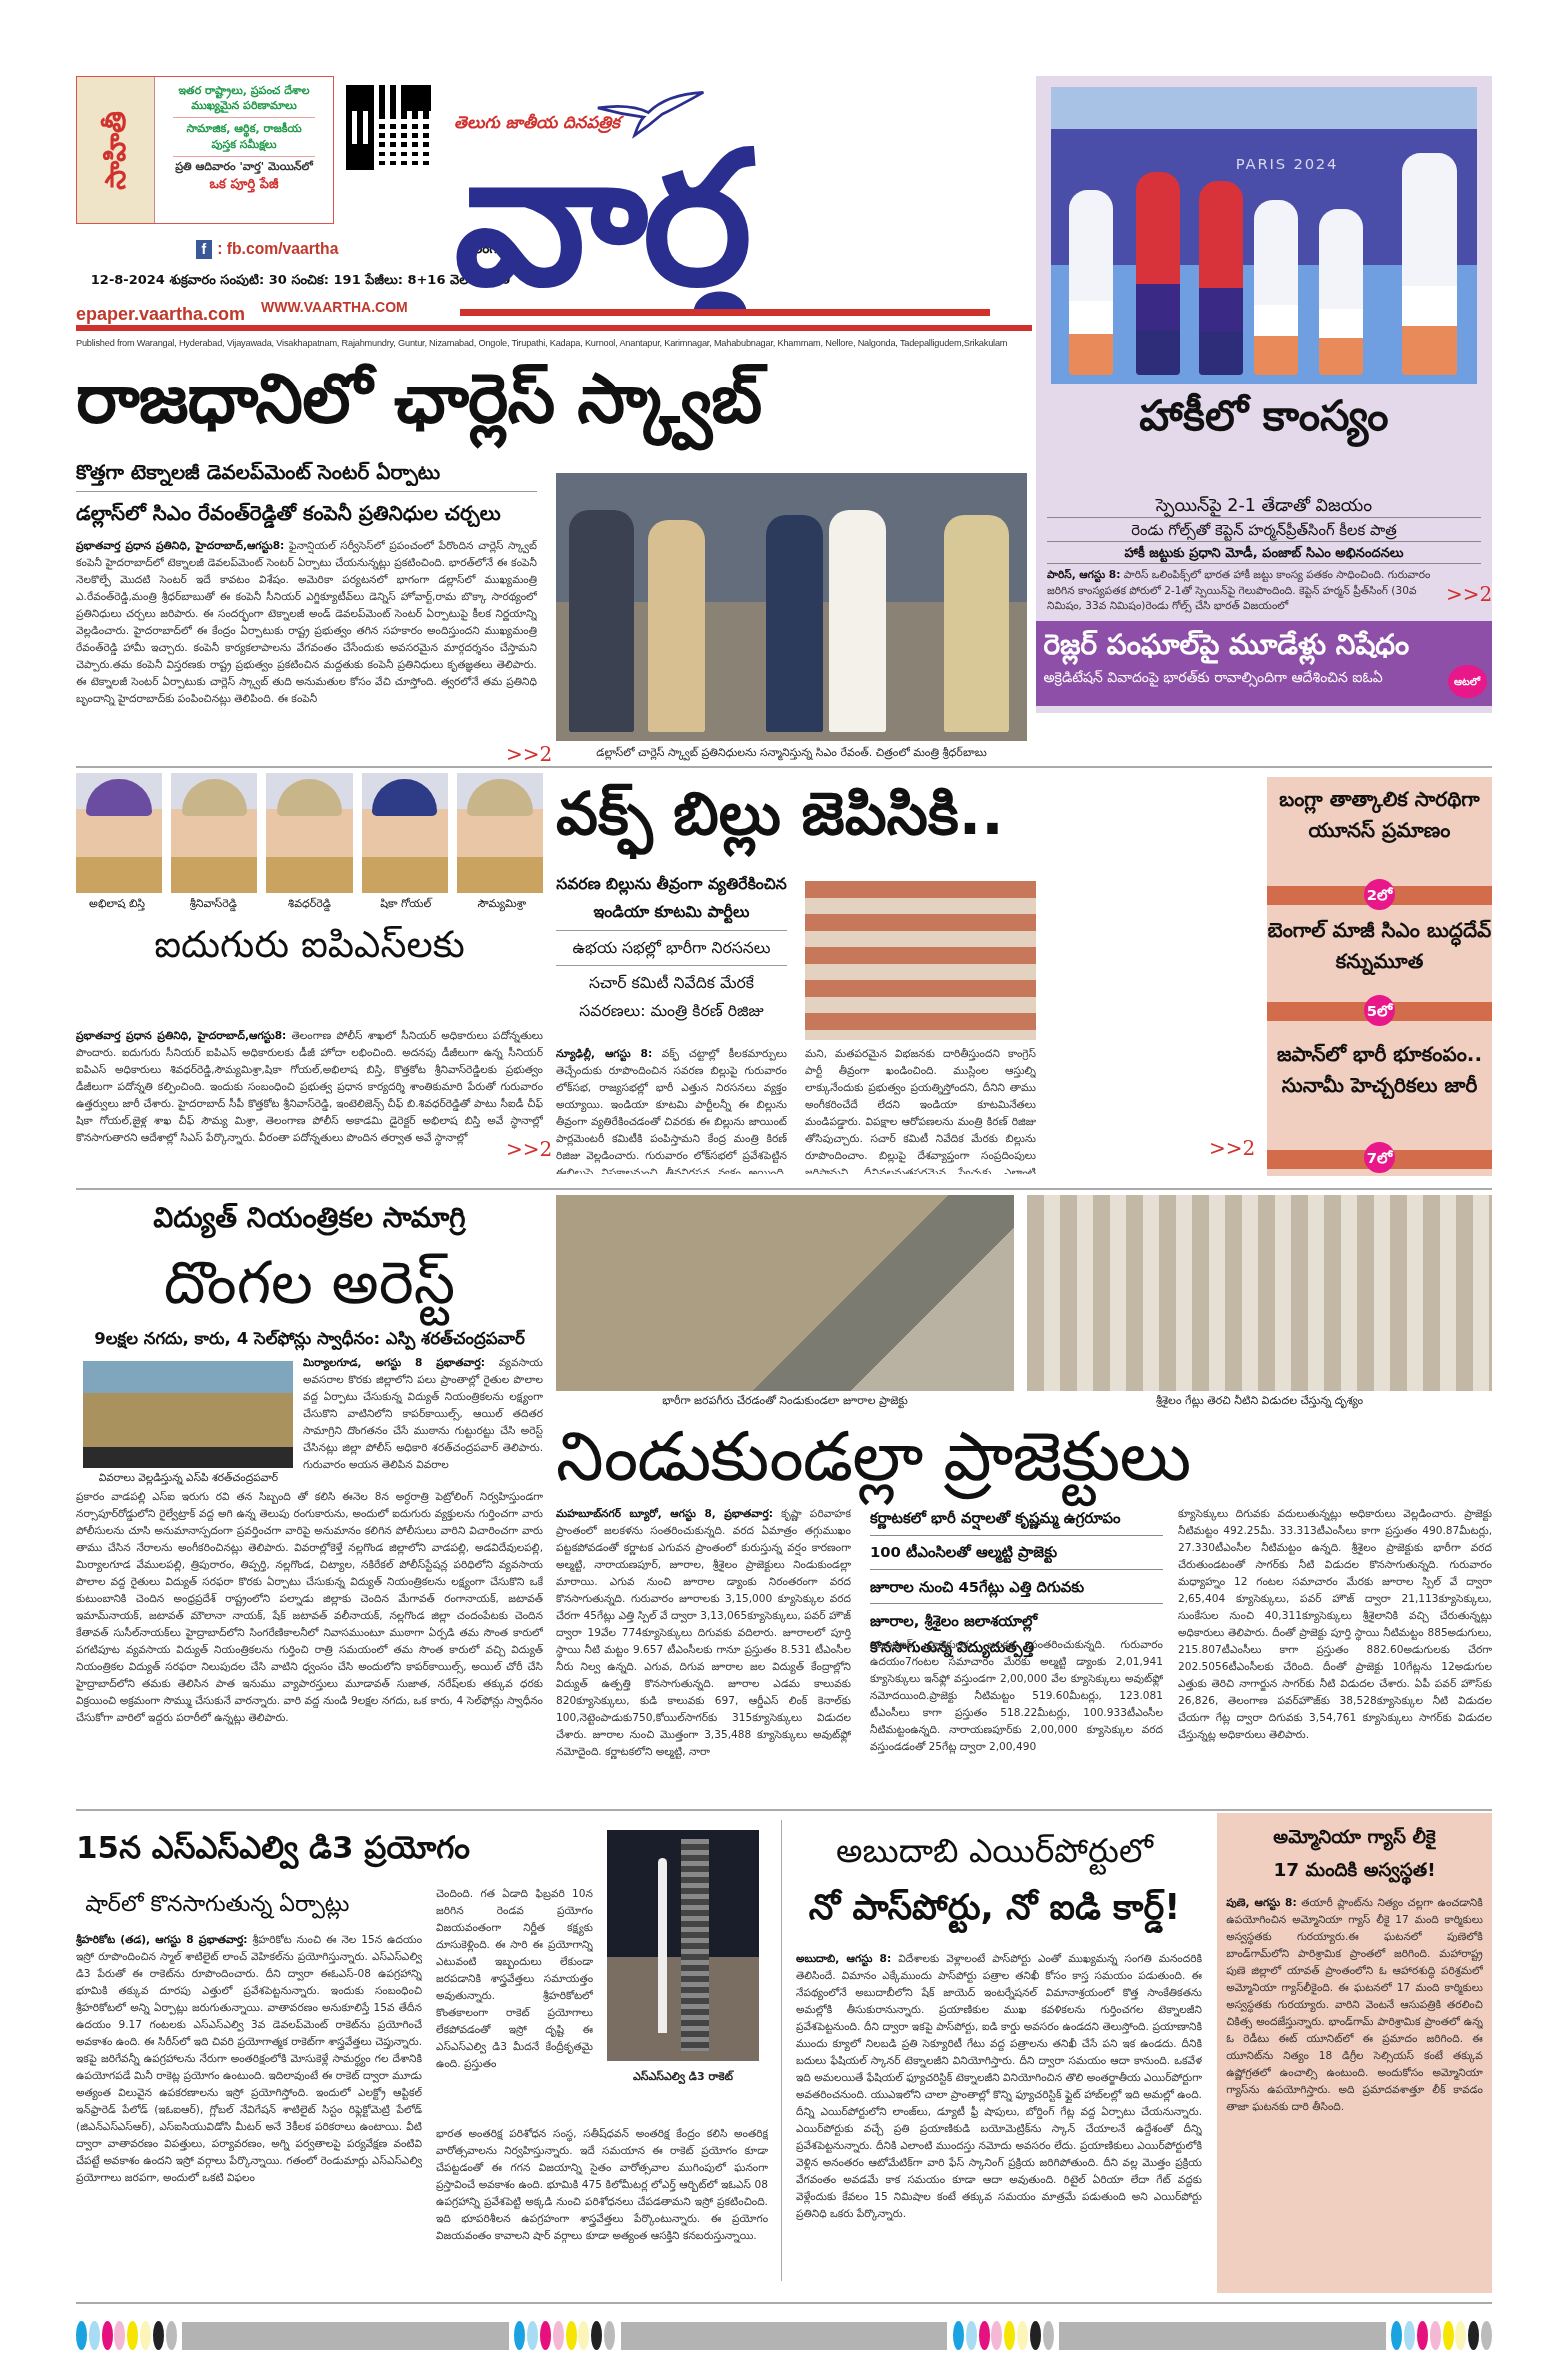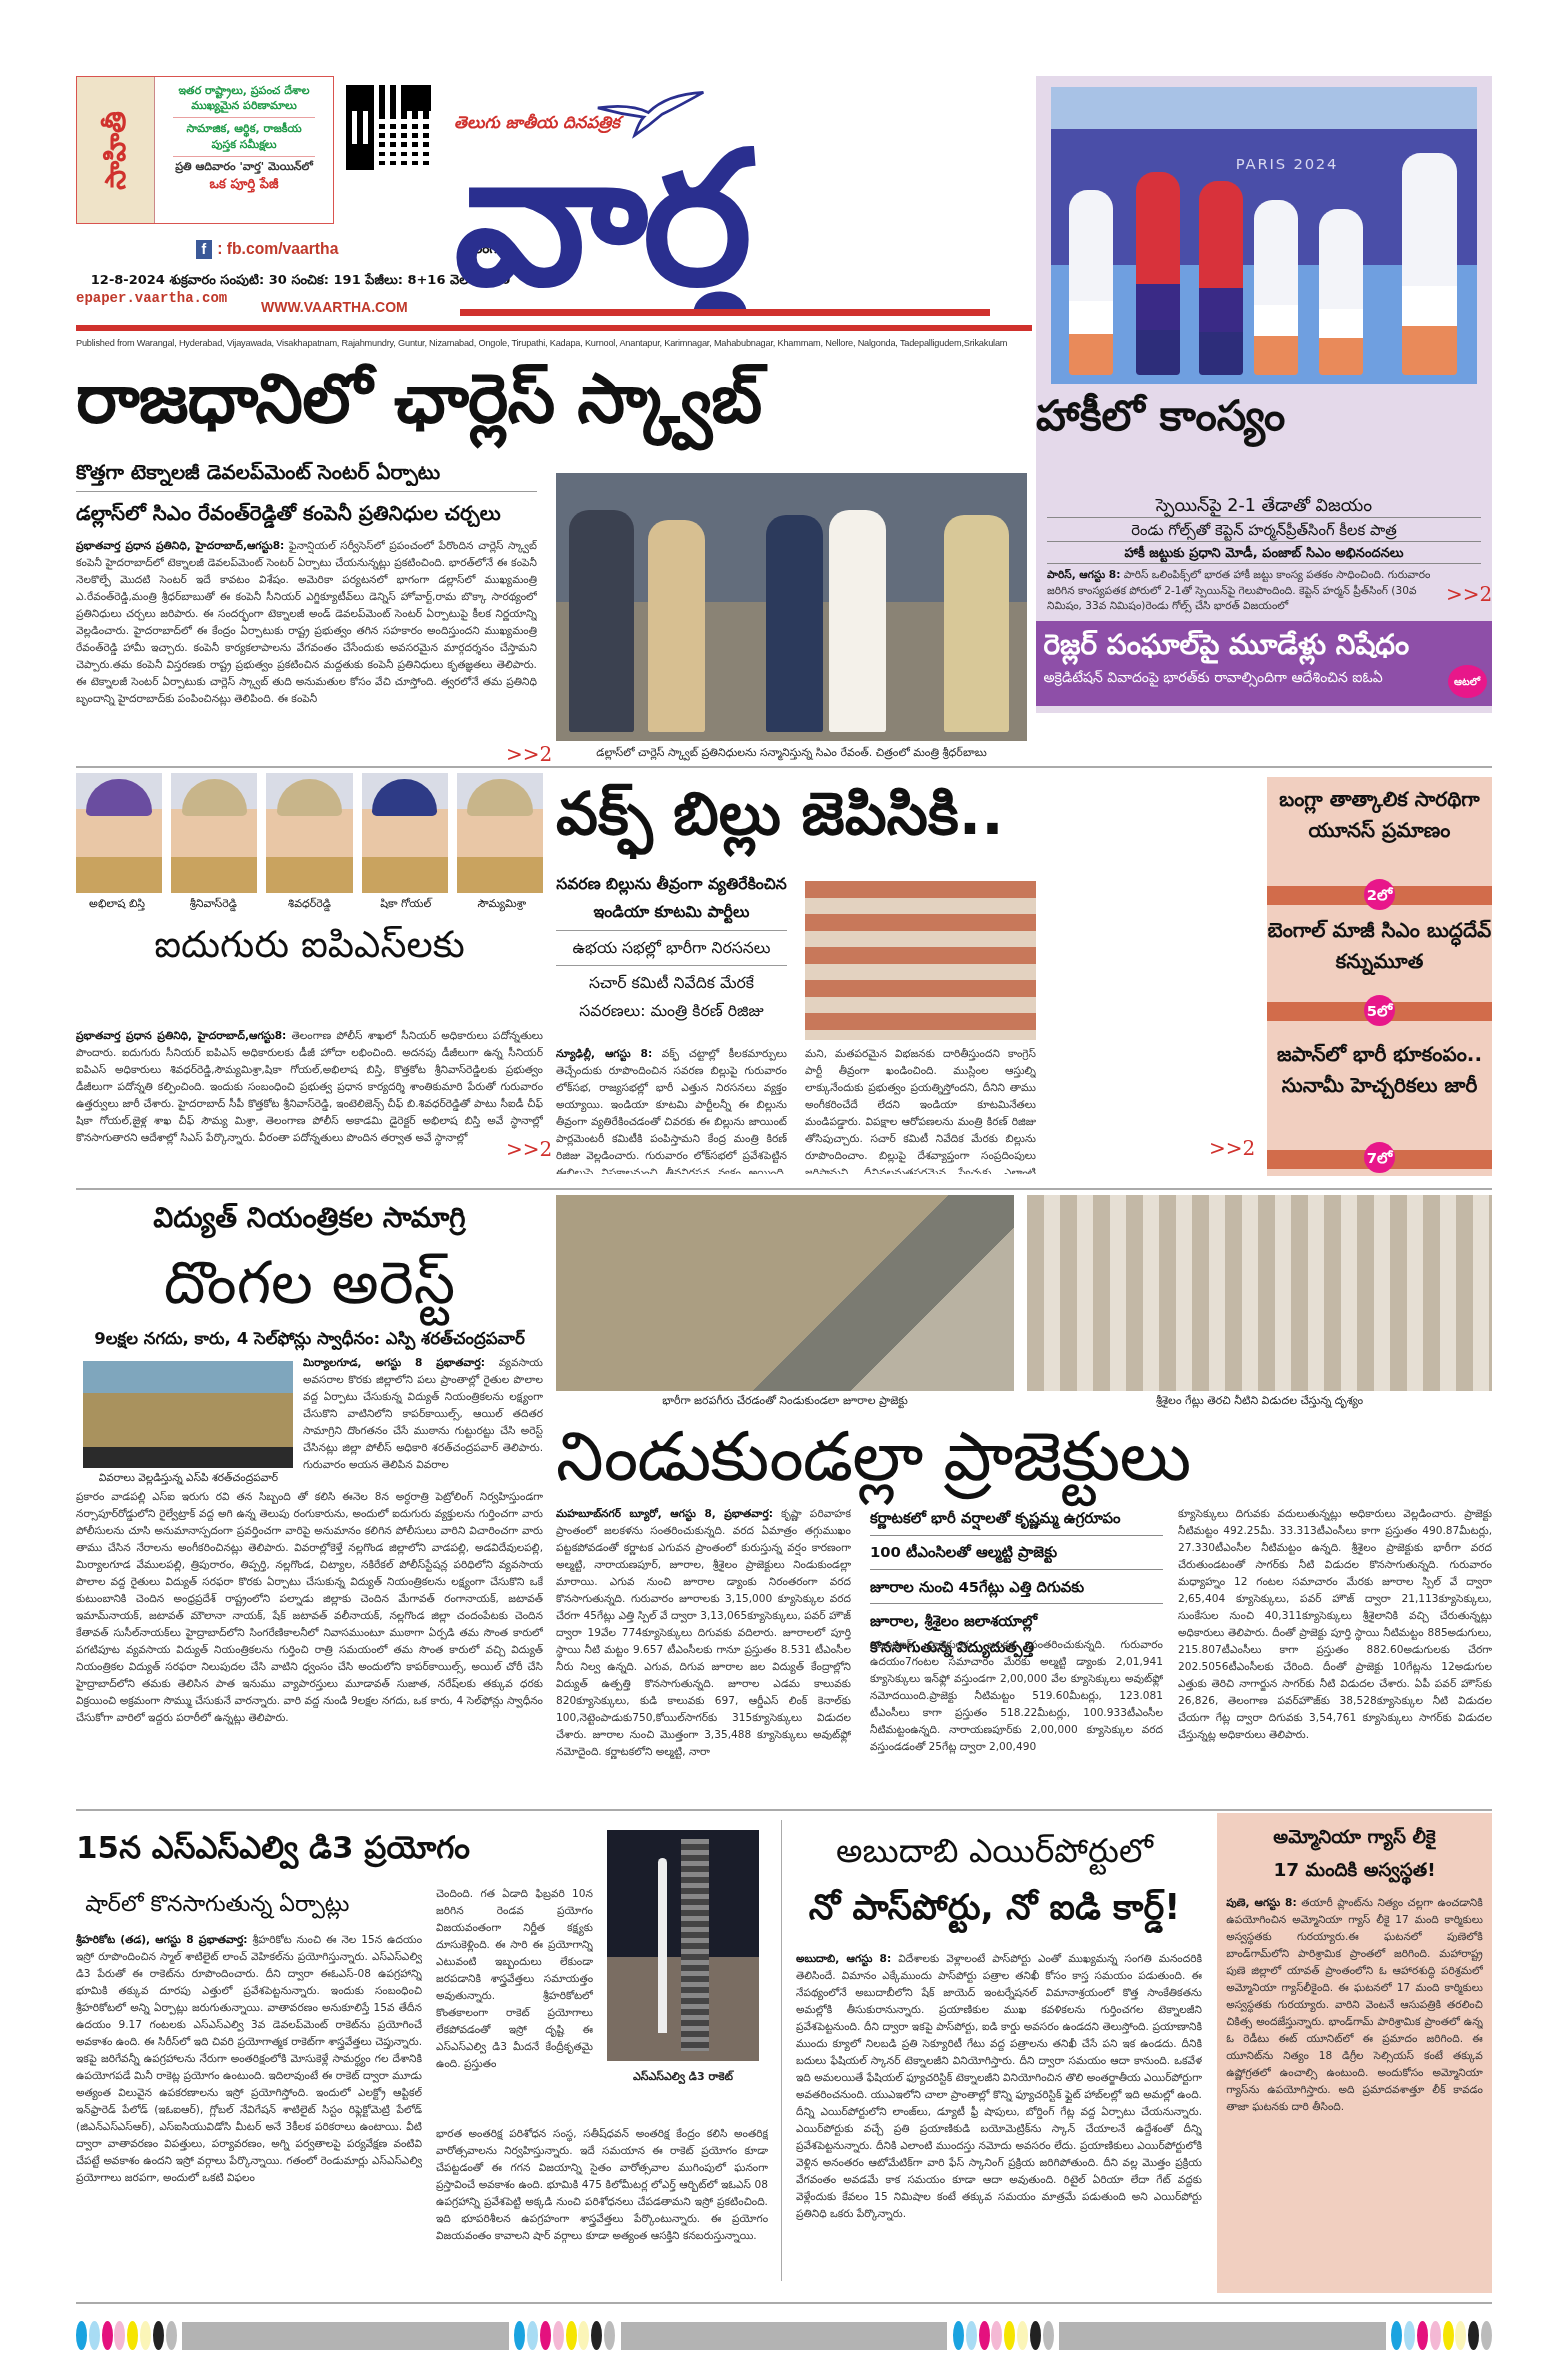--- a/index.html
+++ b/index.html
@@ -19,37 +19,37 @@
      linear-gradient(#000,#000) 0 0/26px 26px no-repeat,
      linear-gradient(#000,#000) 59px 0/26px 26px no-repeat,
      linear-gradient(#000,#000) 0 59px/26px 26px no-repeat,
      repeating-linear-gradient(90deg,#000 0 5.5px,#fff 5.5px 11px),
      #fff;}
   .qr::after{content:"";position:absolute;inset:29.5px 0 0 29.5px;background:repeating-linear-gradient(0deg,#fff 0 4.6px,transparent 4.6px 9.2px)}
   .fb-line{left:120px;top:164px;font-size:15.7px;font-weight:bold;color:#c0392b;font-family:"Liberation Sans",sans-serif;display:flex;align-items:center;gap:5.5px}
   .fb-icon{width:15.7px;height:18.5px;background:#3b5998;color:#fff;font-size:14px;line-height:18.5px;text-align:center;font-weight:bold}
   .edition{left:388px;top:164px;font-size:14px;font-weight:bold}
   .dateline{left:14.8px;top:196px;font-size:13px;font-weight:bold}
-  .epaper{left:0;top:214px;font-size:14px;font-weight:bold;color:#c0392b;font-family:Liberation Mono, monospace}
+  .epaper{left:0;top:228px;font-size:18px;font-weight:bold;color:#c0392b;font-family:Liberation Sans, sans-serif}
   .www{left:185px;top:223px;font-size:14px;font-weight:bold;color:#c0392b;font-family:"Liberation Sans",sans-serif}
   .masthead-red{left:0;top:249px;width:956px;height:5.5px;background:#d0312d}
   .tagline{left:378px;top:37px;font-size:16.6px;color:#d0312d;font-style:italic;font-weight:bold}
   .bird{left:517px;top:9.2px;width:129px;height:55px}
   .brand{left:378px;top:46px;width:535px;height:194px;color:#2a2f8f;font-size:185px;font-weight:bold;line-height:194px;letter-spacing:-5.5px;font-family:"DejaVu Sans",sans-serif;overflow:hidden;white-space:nowrap}
   .brand-bar{left:384px;top:233px;width:530px;height:7.4px;background:#d0312d}
   .published{left:0;top:262px;width:956px;font-size:9.2px;color:#333;font-family:"Liberation Sans",sans-serif;white-space:nowrap;overflow:hidden;letter-spacing:-0.2px}
   
   .hockey{left:960px;top:0;width:456px;height:637px;background:#e4d9ea}
   .hockey-photo{position:absolute;left:14.8px;top:11px;width:426px;height:297px;background:
      linear-gradient(180deg,#a8c2e6 0 14%,#4a4ea8 14% 60%,#6f9fe0 60% 100%)}
   .hockey-photo .pl{position:absolute;bottom:9.2px;width:44px;height:185px;border-radius:18.5px 18.5px 3.7px 3.7px}
   .hockey-photo .ind{background:linear-gradient(#f3f4f9 0 60%,#fff 60% 78%,#e98a5a 78%)}
   .hockey-photo .esp{background:linear-gradient(#d8323b 0 55%,#3a2a86 55% 78%,#2d2d7a 78%)}
   .hockey-photo .paris{position:absolute;top:68px;left:185px;color:#d8d8f0;font-size:14.8px;letter-spacing:1.8px}
-  .hk-h1{position:absolute;left:0;width:100%;top:314px;font-size:42px;font-weight:bold;line-height:52px}
+  .hk-h1{position:absolute;left:0;width:100%;top:314px;text-align:center;font-size:42px;font-weight:bold;line-height:52px}
   .hk-h2{position:absolute;left:0;width:100%;top:365px;text-align:center;font-size:42px;font-weight:bold;line-height:52px}
   .hk-sub{position:absolute;left:11px;right:11px;text-align:center;font-size:18.5px;line-height:29.5px;border-bottom:0.9px solid #888}
   .hk-body{position:absolute;left:11px;top:498px;width:406px;font-size:10.6px;line-height:15.7px;color:#333}
   .hk-body b{color:#111}
   .jump{color:#d0312d;font-size:20px;font-family:"DejaVu Serif",serif;position:absolute}
   .wrestler{position:absolute;left:0;top:545px;width:456px;height:85px;background:#8e4fa8;color:#fff;padding:3.7px 7.4px}
   .wrestler .t{font-size:28px;font-weight:bold;line-height:39px;white-space:nowrap}
   .wrestler .s{font-size:14px;line-height:26px;white-space:nowrap}
   .badge{position:absolute;border-radius:50%;background:#e8178a;color:#fff;text-align:center;font-weight:bold}
   

